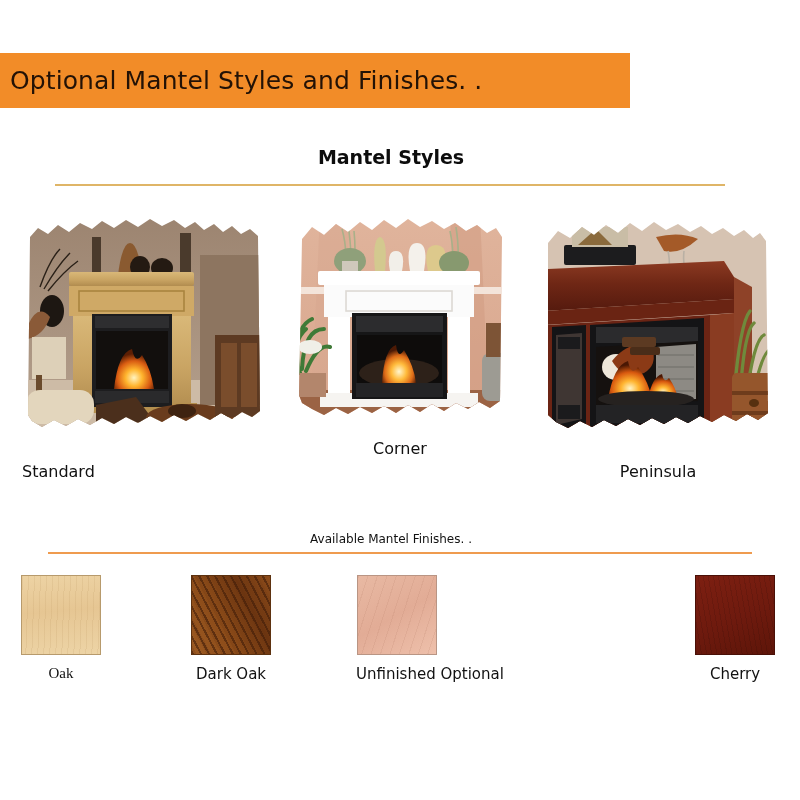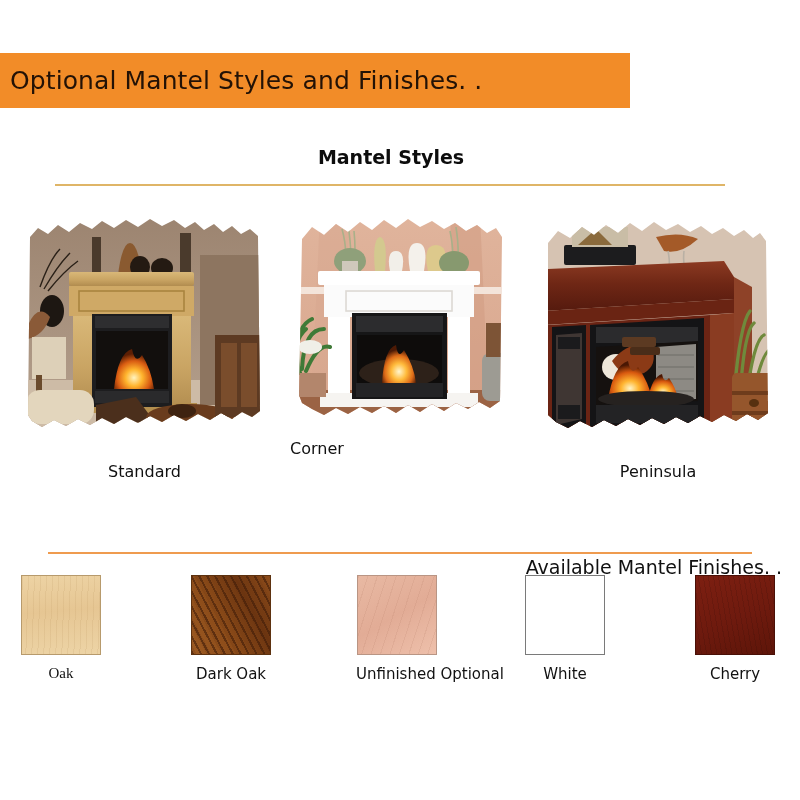--- a/index.html
+++ b/index.html
@@ -89,32 +89,32 @@
   }
   .photo-inner {
     position: absolute;
     inset: 0;
   }
   .caption {
     font-size: 16px;
     color: #111;
     white-space: nowrap;
   }
-  .cap-standard  { position: absolute; left: 0; top: 247px; width: 245px; text-align: center; }
-  .cap-corner    { position: absolute; left: 0; top: 224px; width: 220px; text-align: left; }
+  .cap-standard  { position: absolute; left: 0; top: 247px; width: 245px; text-align: left; }
+  .cap-corner    { position: absolute; left: 0; top: 224px; width: 220px; text-align: center; }
   .cap-peninsula { position: absolute; left: 0; top: 247px; width: 240px; }
 
   
   .finishes-heading {
     position: absolute;
     left: 0;
-    top: 556px;
+    top: 532px;
     width: 782px;
-    text-align: right;
-    font-size: 19px;
+    text-align: center;
+    font-size: 12px;
     font-weight: 400;
     color: #111;
   }
 
   
   .swatch-row {
     position: absolute;
     left: 0;
     top: 575px;
     width: 800px;
@@ -407,23 +407,19 @@
   <div class="swatch-item" style="left:190px; top:0; width:82px;">
     <div class="swatch sw-darkoak"></div>
     <div class="swatch-label">Dark Oak</div>
   </div>
 
   <div class="swatch-item" style="left:356px; top:0; width:82px;">
     <div class="swatch sw-unfinished"></div>
     <div class="swatch-label">Unfinished Optional</div>
   </div>
 
-  <div class="swatch-item" style="left:524px; top:0; width:82px;">
-    <div class="swatch sw-white"></div>
-    <div class="swatch-label">White</div>
-  </div>
 
   <div class="swatch-item" style="left:694px; top:0; width:82px;">
     <div class="swatch sw-cherry"></div>
     <div class="swatch-label">Cherry</div>
   </div>
 
 </div>
 
 </body></html>

